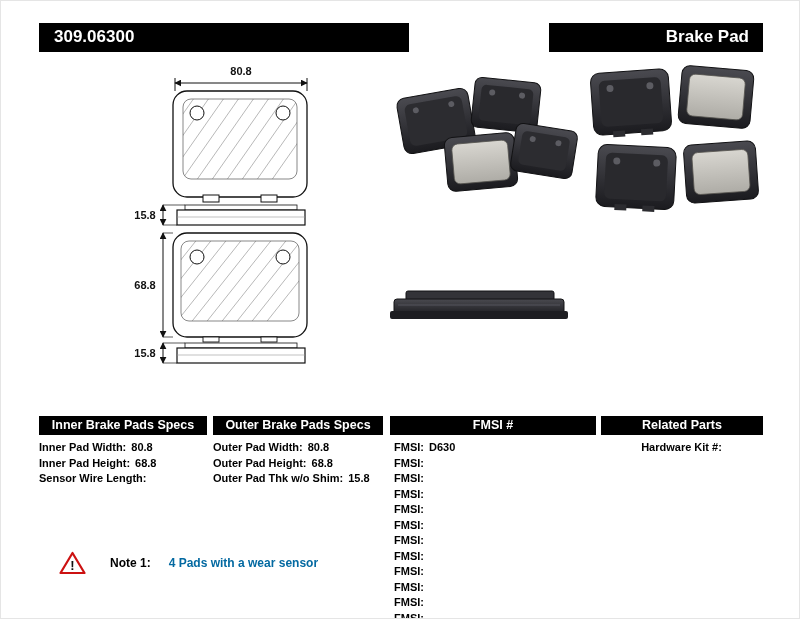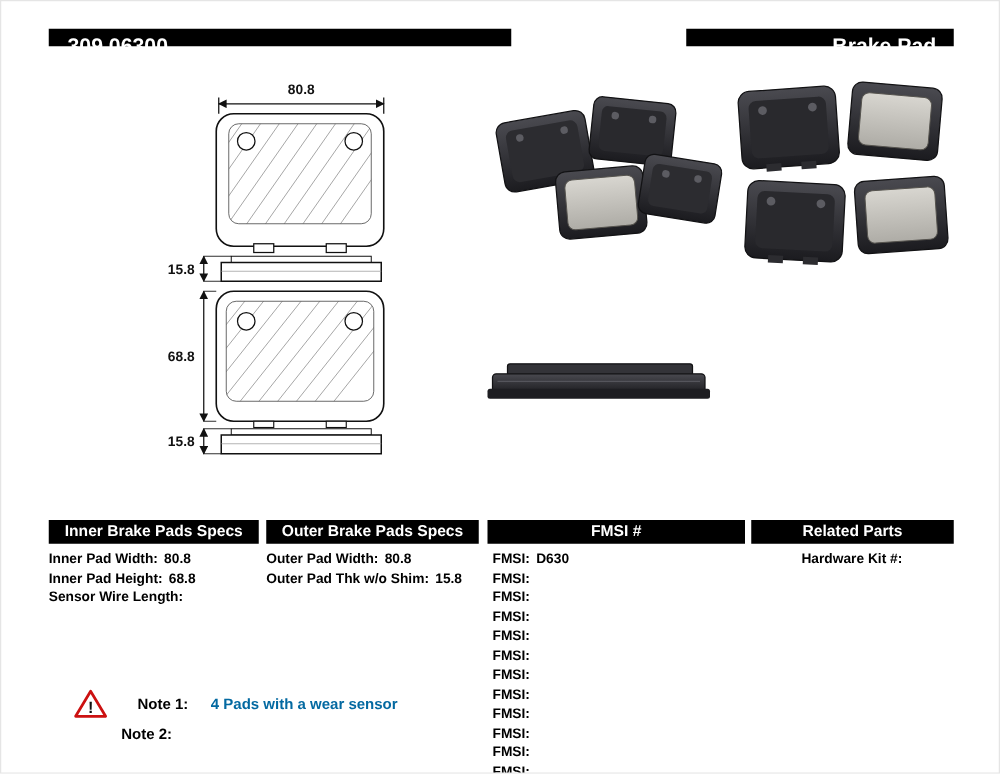--- a/index.html
+++ b/index.html
@@ -1,17 +1,17 @@
 <!DOCTYPE html>
 <html><head>
 <meta charset="utf-8">
 <style>
   html,body{margin:0;padding:0;background:#fff;}
   .page{position:relative;width:800px;height:619px;background:#ffffff;font-family:"Liberation Sans",sans-serif;color:#000;overflow:hidden;border:1px solid #e5e5e5;box-sizing:border-box;}
-  .hdr-bar{position:absolute;top:22px;height:14px;background:#000;color:#fff;font-weight:bold;font-size:17px;line-height:27px;box-sizing:border-box;}
+  .hdr-bar{position:absolute;top:22px;height:29px;background:#000;color:#fff;font-weight:bold;font-size:17px;line-height:27px;box-sizing:border-box;}
   .hdr-left{left:38px;width:370px;padding-left:15px;}
   .hdr-right{left:548px;width:214px;text-align:right;padding-right:14px;}
   .drawsvg{position:absolute;left:118px;top:60px;}
   .photosvg{position:absolute;left:385px;top:58px;}
   .dim-text{font-family:"Liberation Sans",sans-serif;font-size:11px;font-weight:bold;fill:#111;}
   .spec-col{position:absolute;top:415px;}
   .spec-hdr{background:#000;color:#fff;font-weight:bold;font-size:12.5px;text-align:center;height:19px;line-height:19px;}
   .spec-rows{margin-top:5px;}
   .spec-row{font-size:11px;font-weight:bold;line-height:15.5px;text-align:left;padding-right:12px;white-space:nowrap;}
   .fmsi-row{display:flex;font-size:11px;font-weight:bold;line-height:15.5px;flex-direction:column;}
@@ -191,20 +191,21 @@
       <div class="spec-row"><span>Inner Pad Width:</span><span class="val">80.8</span></div>
       <div class="spec-row"><span>Inner Pad Height:</span><span class="val">68.8</span></div>
       <div class="spec-row"><span>Sensor Wire Length:</span><span class="val"></span></div>
     </div>
   </div>
 
   <div class="spec-col" style="left:212px;width:170px;">
     <div class="spec-hdr">Outer Brake Pads Specs</div>
     <div class="spec-rows">
       <div class="spec-row"><span>Outer Pad Width:</span><span class="val">80.8</span></div>
+      <div class="spec-row"><span>Outer Pad Height:</span><span class="val">68.8</span></div>
       <div class="spec-row"><span>Outer Pad Thk w/o Shim:</span><span class="val">15.8</span></div>
     </div>
   </div>
 
   <div class="spec-col" style="left:389px;width:206px;">
     <div class="spec-hdr">FMSI #</div>
     <div class="spec-rows">
       <div class="fmsi-row">
         <div class="fmsi-cell"><span>FMSI:</span><span class="val">D630</span></div>
         <div class="fmsi-cell"><span>FMSI:</span><span class="val"></span></div>
@@ -245,16 +246,15 @@
 
   <div class="notes">
     <div class="note-line">
       <svg width="27" height="24" viewBox="0 0 27 24">
         <path d="M13.5 2 L25.5 22 L1.5 22 Z" fill="#fff" stroke="#cc1111" stroke-width="2.2" stroke-linejoin="round"></path>
         <text x="13.5" y="19" text-anchor="middle" font-size="13" font-weight="bold" fill="#111" font-family="Liberation Sans, sans-serif">!</text>
       </svg>
       <span class="note-label">Note 1:</span>
       <span class="note-text">4 Pads with a wear sensor</span>
     </div>
-    <div class="note2">Note 2:</div>
   </div>
 
 </div>
 
 </body></html>

